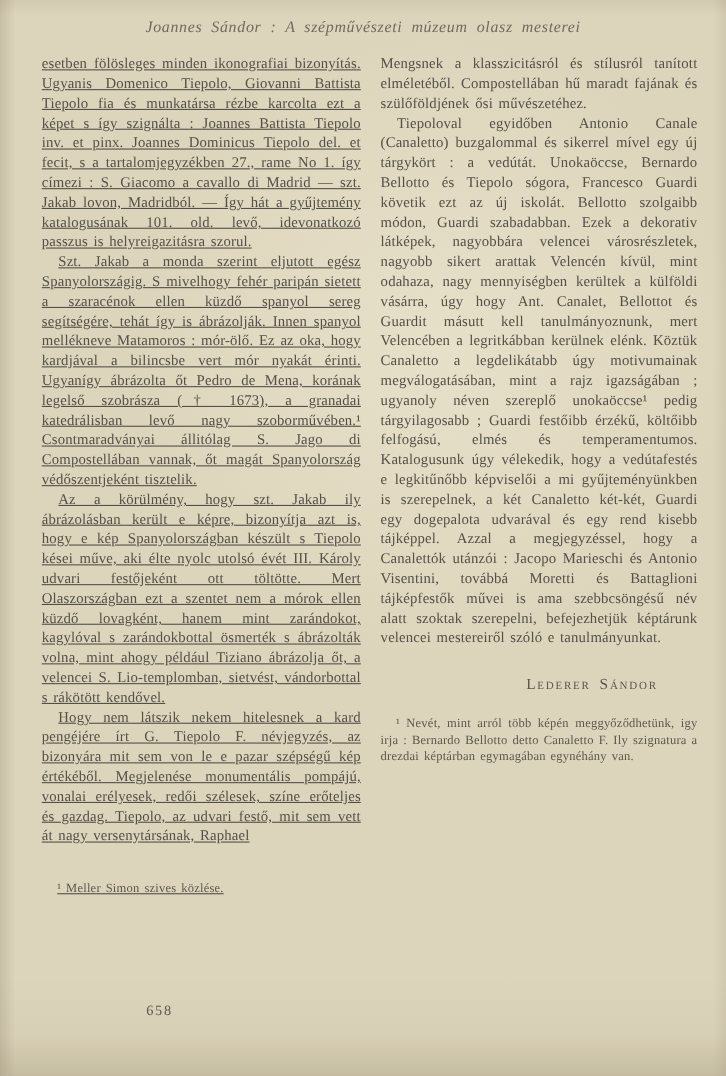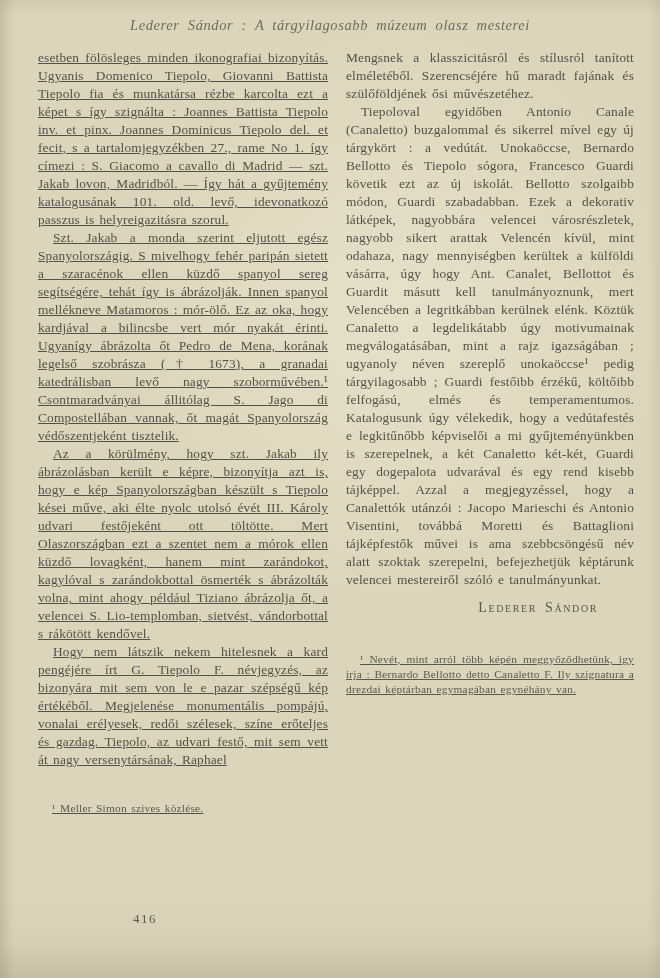--- a/index.html
+++ b/index.html
@@ -45,23 +45,23 @@
   .footnote{
     margin-top:32px;
     font-size:11.4px;
     line-height:15px;
     letter-spacing:0.2px;
     word-spacing:1.4px;
     color:#5a574f;
     text-align:justify;
     text-indent:14px;
   }
-  .footnote-right{margin-top:36px;text-decoration:underline;}
+  .footnote-right{margin-top:20px;}
   .signature{
-    margin-top:11px;
+    margin-top:26px;
     padding-right:36px;
     text-align:right;
     font-variant:small-caps;
     font-size:14px;
     letter-spacing:1.6px;
     word-spacing:3px;
     color:#5a564e;
   }
   .page-number{
     position:absolute;
@@ -69,32 +69,32 @@
     font-size:13px;
     letter-spacing:1.5px;
     color:#5c584f;
   }
 </style>
 </head>
 <body>
 
 <div class="page">
 
-  <div class="header">Lederer Sándor :  A tárgyilagosabb múzeum olasz mesterei</div>
+  <div class="header">Joannes Sándor :  A szépművészeti múzeum olasz mesterei</div>
 
   <div class="col col-left">
     <p>esetben fölösleges minden ikonografiai bizonyítás. Ugyanis Domenico Tiepolo, Giovanni Battista Tiepolo fia és munkatársa rézbe karcolta ezt a képet s így szignálta : Joannes Battista Tiepolo inv. et pinx. Joannes Dominicus Tiepolo del. et fecit, s a tartalomjegyzékben 27., rame No 1. így címezi : S. Giacomo a cavallo di Madrid — szt. Jakab lovon, Madridból. — Így hát a gyűjtemény katalogusának 101. old. levő, idevonatkozó passzus is helyreigazitásra szorul.</p>
     <p class="indent">Szt. Jakab a monda szerint eljutott egész Spanyolországig. S mivelhogy fehér paripán sietett a szaracénok ellen küzdő spanyol sereg segítségére, tehát így is ábrázolják. Innen spanyol mellékneve Matamoros : mór-ölő. Ez az oka, hogy kardjával a bilincsbe vert mór nyakát érinti. Ugyanígy ábrázolta őt Pedro de Mena, korának legelső szobrásza († 1673), a granadai katedrálisban levő nagy szoborművében.¹ Csontmaradványai állitólag S. Jago di Compostellában vannak, őt magát Spanyolország védőszentjeként tisztelik.</p>
     <p class="indent">Az a körülmény, hogy szt. Jakab ily ábrázolásban került e képre, bizonyítja azt is, hogy e kép Spanyolországban készült s Tiepolo kései műve, aki élte nyolc utolsó évét III. Károly udvari festőjeként ott töltötte. Mert Olaszországban ezt a szentet nem a mórok ellen küzdő lovagként, hanem mint zarándokot, kagylóval s zarándokbottal ösmerték s ábrázolták volna, mint ahogy például Tiziano ábrázolja őt, a velencei S. Lio-templomban, sietvést, vándorbottal s rákötött kendővel.</p>
     <p class="indent">Hogy nem látszik nekem hitelesnek a kard pengéjére írt G. Tiepolo F. névjegyzés, az bizonyára mit sem von le e pazar szépségű kép értékéből. Megjelenése monumentális pompájú, vonalai erélyesek, redői szélesek, színe erőteljes és gazdag. Tiepolo, az udvari festő, mit sem vett át nagy versenytársának, Raphael</p>
     <div class="footnote">¹ Meller Simon szives közlése.</div>
   </div>
 
   <div class="col col-right">
-    <p>Mengsnek a klasszicitásról és stílusról tanított elméletéből. Szerencséjére hű maradt fajának és szülőföldjének ősi művészetéhez.</p>
+    <p>Mengsnek a klasszicitásról és stílusról tanított elméletéből. Compostellában hű maradt fajának és szülőföldjének ősi művészetéhez.</p>
     <p class="indent">Tiepoloval egyidőben Antonio Canale (Canaletto) buzgalommal és sikerrel mível egy új tárgykört : a vedútát. Unokaöccse, Bernardo Bellotto és Tiepolo sógora, Francesco Guardi követik ezt az új iskolát. Bellotto szolgaibb módon, Guardi szabadabban. Ezek a dekorativ látképek, nagyobbára velencei városrészletek, nagyobb sikert arattak Velencén kívül, mint odahaza, nagy mennyiségben kerültek a külföldi vásárra, úgy hogy Ant. Canalet, Bellottot és Guardit másutt kell tanulmányoznunk, mert Velencében a legritkábban kerülnek elénk. Köztük Canaletto a legdelikátabb úgy motivumainak megválogatásában, mint a rajz igazságában ; ugyanoly néven szereplő unokaöccse¹ pedig tárgyilagosabb ; Guardi festőibb érzékű, költőibb felfogású, elmés és temperamentumos. Katalogusunk úgy vélekedik, hogy a vedútafestés e legkitűnőbb képviselői a mi gyűjteményünkben is szerepelnek, a két Canaletto két-két, Guardi egy dogepalota udvarával és egy rend kisebb tájképpel. Azzal a megjegyzéssel, hogy a Canalettók utánzói : Jacopo Marieschi és Antonio Visentini, továbbá Moretti és Battaglioni tájképfestők művei is ama szebbcsöngésű név alatt szoktak szerepelni, befejezhetjük képtárunk velencei mestereiről szóló e tanulmányunkat.</p>
     <div class="signature">Lederer Sándor</div>
     <div class="footnote footnote-right">¹ Nevét, mint arról több képén meggyőződhetünk, igy irja : Bernardo Bellotto detto Canaletto F. Ily szignatura a drezdai képtárban egymagában egynéhány van.</div>
   </div>
 
-  <div class="page-number">416</div>
+  <div class="page-number">658</div>
 
 </div>
 
 </body></html>

